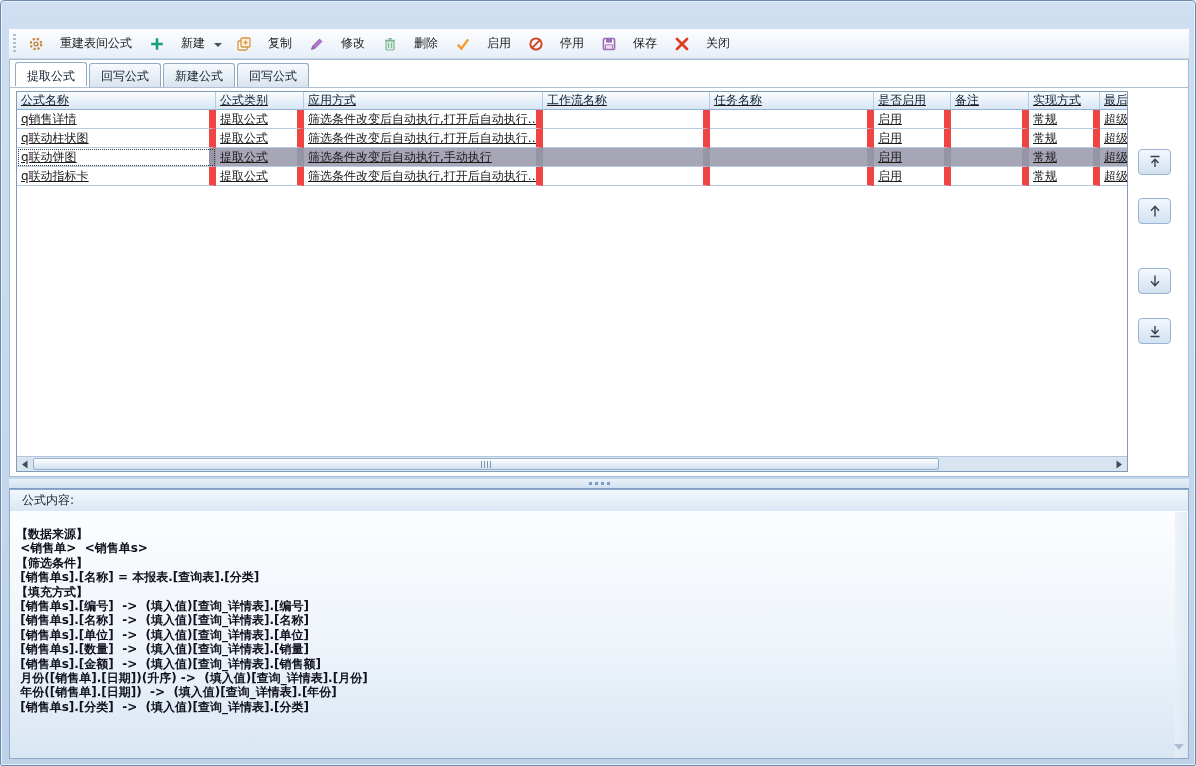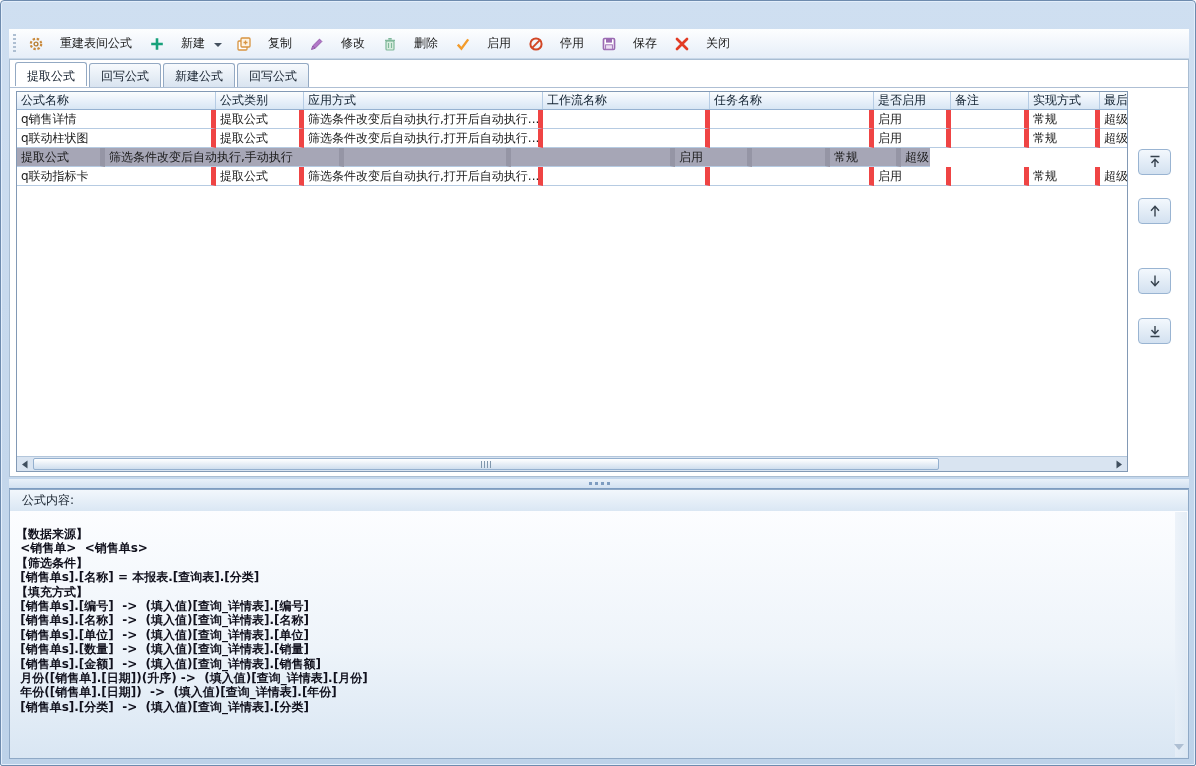--- a/index.html
+++ b/index.html
@@ -33,30 +33,30 @@
   .main-panel { position:absolute; left:8px; top:58px; width:1180px; height:418px;
     background:#ffffff; border:1px solid #a9bdd2;padding-left:21px; }
   .tabstrip { position:absolute; left:5px; top:3px; height:24px; display:flex; gap:2px; z-index:2; }
   .tab { padding:4px 11px 3px; background:linear-gradient(180deg,#f7fafd,#d9e4f0);
     border:1px solid #93a9c3; border-bottom:none; border-radius:3px 3px 0 0; color:#15202e; }
   .tab.active { background:#ffffff; position:relative; top:-1px; padding-top:5px; z-index:3; }
   .tab-underline { position:absolute; left:0; right:0; top:27px; height:1px; background:#aebfd4; z-index:1; }
 
   
   .grid { position:absolute; left:6px; top:31px; width:1112px; height:381px;
-    border:1px solid #8299b5; background:#fff; overflow:hidden; }
+    border:1px solid #8299b5; background:#fff; overflow:hidden;text-decoration:underline; }
   .grid-header { display:flex; height:18px;
     background:linear-gradient(180deg,#fbfdfe 0%,#e9f1fa 50%,#d8e6f4 100%);
     border-bottom:1px solid #96b2d1; }
   .grid-header .cell { border-right:1px solid #b6cce4; line-height:17px; color:#10202f; }
   .cell { padding:0 4px; white-space:nowrap; overflow:hidden; flex:none; }
   .c0{width:199px}.c1{width:88px}.c2{width:239px}.c3{width:167px}
   .c4{width:164px}.c5{width:77px}.c6{width:78px}.c7{width:71px}.c8{width:29px;border-right:none!important}
   .grid-row { display:flex; height:19px; background:#fff; }
-  .grid-row .cell { border-right:5px solid #ef4444; border-bottom:1px solid #b6cbe2; line-height:18px; }
+  .grid-row .cell { border-right:7px solid #ef4444; border-bottom:1px solid #b6cbe2; line-height:18px; }
   .grid-row.selected .cell { background:#a6a6b6; border-right-color:#9595a5; }
   .grid-row.selected .cell.current { background:#ffffff; outline:1px dotted #3a3a3a; outline-offset:-2px; }
 
   
   .hscroll { position:absolute; left:0; right:0; bottom:0; height:15px;
     background:#d9e4f1; border-top:1px solid #b3c6db; }
   .hs-arrow { position:absolute; top:1px; width:14px; height:13px; display:flex; align-items:center; justify-content:center; }
   .hs-left { left:1px; } .hs-right { right:1px; }
   .hs-thumb { position:absolute; left:16px; top:1px; width:906px; height:12px;
     background:linear-gradient(180deg,#ffffff,#cfdeee); border:1px solid #94b0cf; border-radius:2px; }
@@ -211,20 +211,21 @@
         <div class="cell c2">筛选条件改变后自动执行,打开后自动执行...</div>
         <div class="cell c3"></div>
         <div class="cell c4"></div>
         <div class="cell c5">启用</div>
         <div class="cell c6"></div>
         <div class="cell c7">常规</div>
         <div class="cell c8">超级</div>
       </div>
 
       <div class="grid-row selected">
+        <div class="cell c0 current">q联动饼图</div>
         <div class="cell c1">提取公式</div>
         <div class="cell c2">筛选条件改变后自动执行,手动执行</div>
         <div class="cell c3"></div>
         <div class="cell c4"></div>
         <div class="cell c5">启用</div>
         <div class="cell c6"></div>
         <div class="cell c7">常规</div>
         <div class="cell c8">超级</div>
       </div>
 

